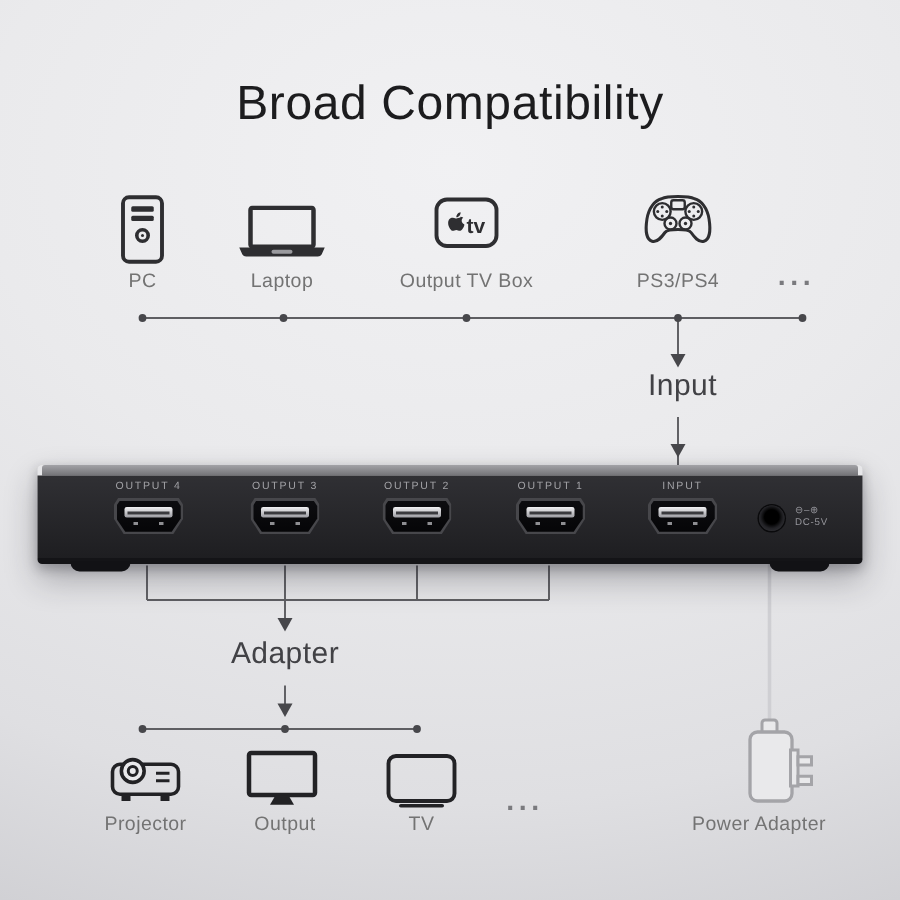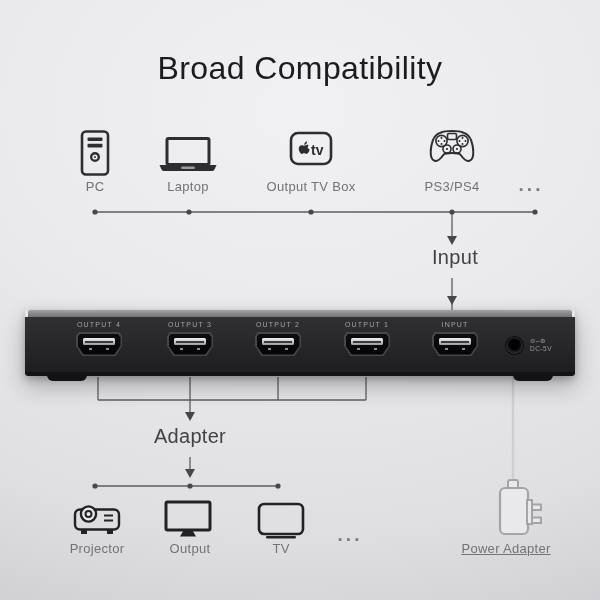--- a/index.html
+++ b/index.html
@@ -233,13 +233,13 @@
     <rect x="18" y="12" width="28" height="46" rx="5" stroke-width="2.2" fill="#e9e9eb"></rect>
     <rect x="45" y="24" width="5" height="24" stroke-width="2" fill="#e9e9eb"></rect>
     <rect x="50" y="28.5" width="9" height="5.5" stroke-width="2" fill="#e9e9eb"></rect>
     <rect x="50" y="41.5" width="9" height="5.5" stroke-width="2" fill="#e9e9eb"></rect>
   </svg>
 </div>
 
 <div class="abs devlabel botlabel" style="left:32px;">Projector</div>
 <div class="abs devlabel botlabel" style="left:125px;">Output</div>
 <div class="abs devlabel botlabel" style="left:216px;">TV</div>
-<div class="abs devlabel botlabel" style="left:426px;width:160px;text-decoration:underline;">Power Adapter</div>
+<div class="abs devlabel botlabel" style="left:426px;width:160px;">Power Adapter</div>
 
 </body></html>

